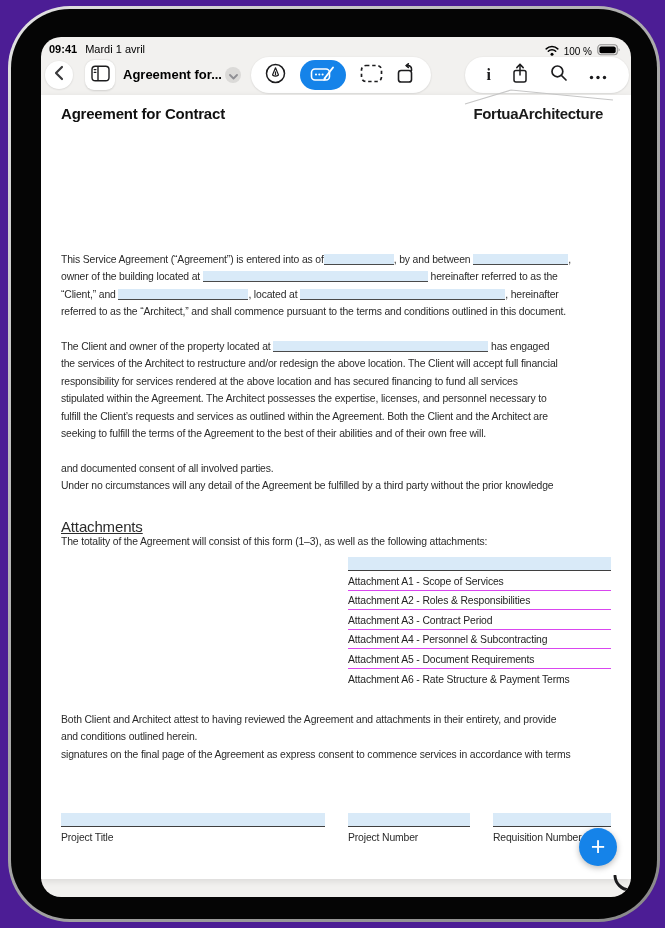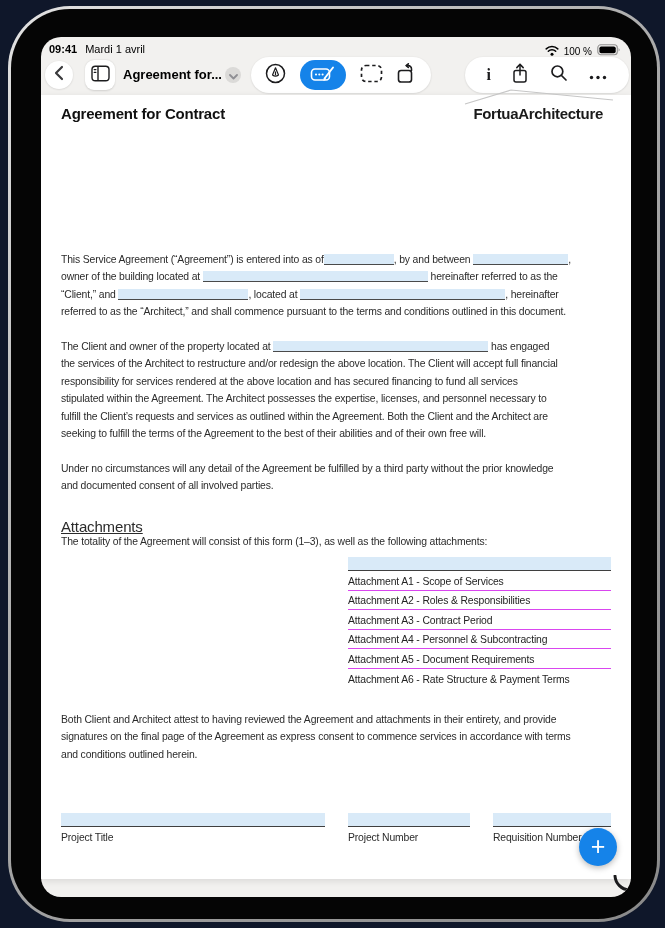--- a/index.html
+++ b/index.html
@@ -1,17 +1,17 @@
 <!DOCTYPE html>
 <html><head>
 <meta charset="utf-8">
 <style>
   html,body{margin:0;padding:0;background:#fff;}
   *{box-sizing:border-box;}
-  .stage{position:relative;width:665px;height:928px;background:#0f172a;overflow:hidden;
+  .stage{position:relative;width:665px;height:928px;background:#4c1d95;overflow:hidden;
          font-family:"Liberation Sans",sans-serif;}
   
   .device{position:absolute;left:8px;top:6px;width:652px;height:916px;border-radius:62px;
           background:linear-gradient(135deg,#e3e3e3,#a9a9a9 45%,#8a8a8a);}
   .bezel{position:absolute;inset:3px;border-radius:59px;background:#050505;}
   .screen{position:absolute;left:30px;top:28px;width:590px;height:860px;border-radius:20px;
           background:#f2f1ef;overflow:hidden;}
   
   .statusbar{position:absolute;top:0;left:0;right:0;height:22px;}
   .sb-left{position:absolute;left:8px;top:6px;display:flex;gap:8px;align-items:baseline;}
@@ -219,22 +219,22 @@
             </div>
           <div class="para p2">
               <div class="line"><span>The Client and owner of the property located at </span><span class="ffield" style="width: 215px;"></span><span> has engaged</span></div>
               <div class="line"><span>the services of the Architect to restructure and/or redesign the above location. The Client will accept full financial</span></div>
               <div class="line"><span>responsibility for services rendered at the above location and has secured financing to fund all services</span></div>
               <div class="line"><span>stipulated within the Agreement. The Architect possesses the expertise, licenses, and personnel necessary to</span></div>
               <div class="line"><span>fulfill the Client’s requests and services as outlined within the Agreement. Both the Client and the Architect are</span></div>
               <div class="line"><span>seeking to fulfill the terms of the Agreement to the best of their abilities and of their own free will.</span></div>
             </div>
           <div class="para p3">
+              <div class="line"><span>and documented consent of all involved parties.</span></div>
               <div class="line"><span>Under no circumstances will any detail of the Agreement be fulfilled by a third party without the prior knowledge</span></div>
-              <div class="line"><span>and documented consent of all involved parties.</span></div>
             </div>
 
           <div class="att-head">Attachments</div>
           <div class="att-intro">The totality of the Agreement will consist of this form (1–3), as well as the following attachments:</div>
 
           <div class="att-table">
             <div class="att-field-row"></div>
             <div>
                 <div class="att-row">
                   <span>Attachment A1 - Scope of Services</span>
@@ -252,22 +252,22 @@
                   <span>Attachment A5 - Document Requirements</span>
                 </div>
                 <div class="att-row last">
                   <span>Attachment A6 - Rate Structure &amp; Payment Terms</span>
                 </div>
               </div>
           </div>
 
           <div class="para p4">
               <div class="line"><span>Both Client and Architect attest to having reviewed the Agreement and attachments in their entirety, and provide</span></div>
+              <div class="line"><span>and conditions outlined herein.</span></div>
               <div class="line"><span>signatures on the final page of the Agreement as express consent to commence services in accordance with terms</span></div>
-              <div class="line"><span>and conditions outlined herein.</span></div>
             </div>
 
           <div class="footer-field ff1">
             <div class="f-box"></div>
             <div class="f-label">Project Title</div>
           </div>
           <div class="footer-field ff2">
             <div class="f-box"></div>
             <div class="f-label">Project Number</div>
           </div>

